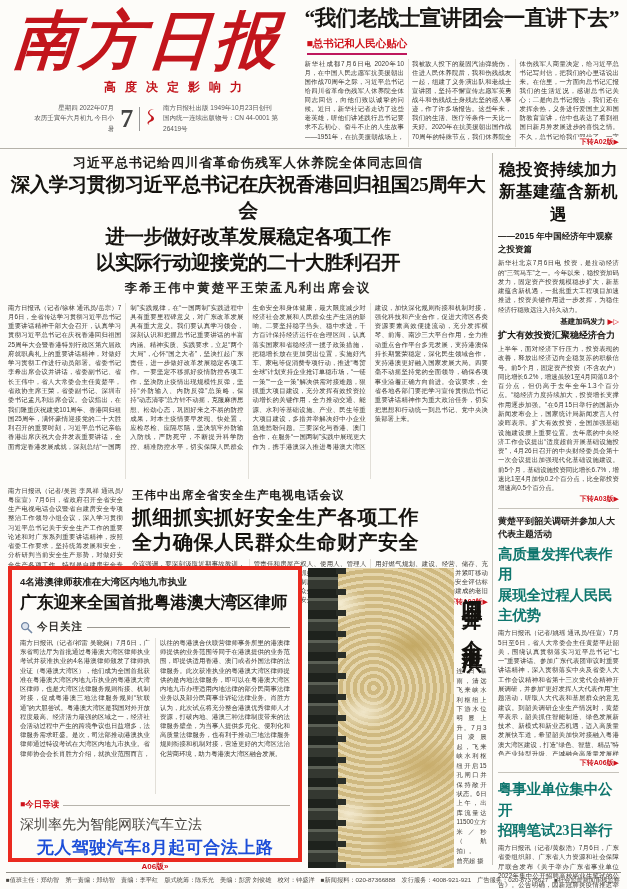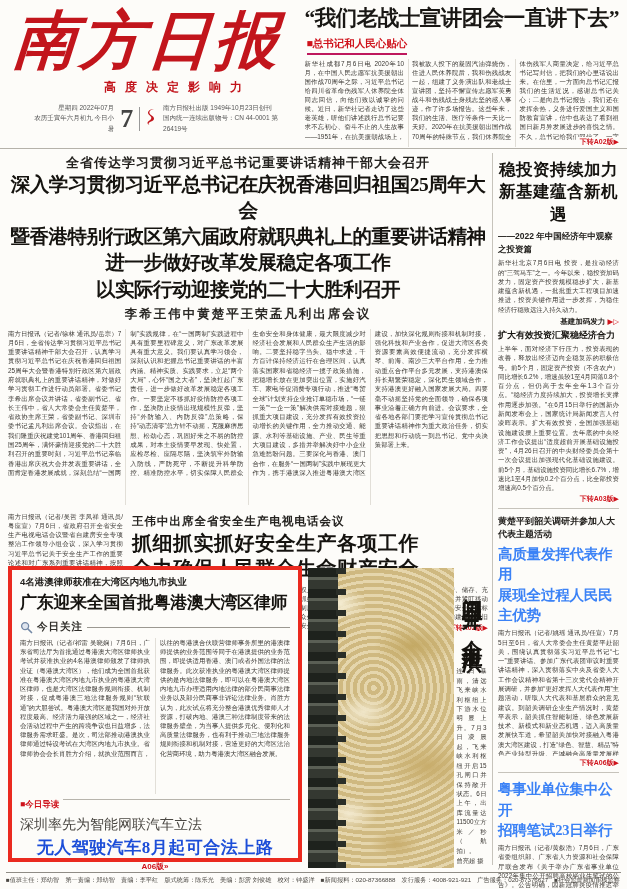--- a/index.html
+++ b/index.html
@@ -72,37 +72,37 @@
   .sb-article { padding:6px 0 4px; }
   .sb-article + .sb-article { border-top:1px solid #c6c3bb; }
   .sb-h-big { text-align:center; font-weight:bold; font-size:16.5px; color:#15130f; line-height:1.35; letter-spacing:0.5px; }
   .sb-subhead { font-size:8.5px; font-weight:bold; color:#24221f; margin:4px 0 3px; line-height:1.5; text-align:left; }
   .sb-body { font-size:6.4px; line-height:1.45; text-align:justify; color:#3a3733; }
   .sb-label { font-size:7.5px; font-weight:bold; color:#1c1a17; margin:3px 0 1px;text-align:right; }
   .sb-label .tri { color:#cf121b; }
   .sb-subhead2 { font-size:9px; font-weight:bold; color:#15130f; margin:2px 0; }
   .sb-jump { text-align:right; color:#cf121b; font-size:7px; font-weight:bold; margin-top:2px; }
   .sb-kicker { font-size:9px; font-weight:bold; color:#24221f; line-height:1.45; margin-bottom:3px; }
-  .sb-h-med { font-weight:bold; font-size:14.5px; color:#3b82f6; line-height:1.4; letter-spacing:-0.2px; }
+  .sb-h-med { font-weight:bold; font-size:14.5px; color:#0f766e; line-height:1.4; letter-spacing:-0.2px; }
 
   
   .focusbox {
     position:absolute; top:566px; left:8px; width:294px; height:296px;
     border:4px solid #ea2a1f; background:#fdfcf9; padding:6px 8px 4px;
   }
   .focus-kicker { font-size:9.5px; font-weight:bold; color:#24221f; }
   .focus-headline { font-size:17px; font-weight:bold; color:#15130f; margin-top:2px; letter-spacing:-0.3px; white-space:nowrap; }
   .focus-sec-row { display:flex; align-items:center; gap:4px; margin:6px 0 4px; }
   .focus-sec-label { font-size:10.5px; font-weight:bold; color:#2f2d29; letter-spacing:1px; white-space:nowrap; }
   .focus-sec-line { flex:1; height:1px; background:#9b9891; }
   .focus-body-wrap { position:relative; height:156px; overflow:hidden; }
   .focus-body { column-count:2; column-gap:10px; column-rule:1px solid #e2dfd8;
     font-size:6.4px; line-height:1.44; text-align:justify; color:#3a3733; height:156px; }
   .digest { margin-top:5px; }
-  .digest-row { display:flex; gap:4px; }
+  .digest-row { display:flex; align-items:center; gap:4px; }
   .digest-label { font-size:8.5px; font-weight:bold; color:#cf121b; white-space:nowrap; }
   .digest-line { flex:1; height:1px; background:#b7b4ac; }
   .digest-kicker { text-align:left; font-size:14px; color:#4a4742; margin-top:5px; }
   .digest-headline { text-align:center; font-size:17px; font-weight:bold; color:#1d4ed8; margin-top:2px; letter-spacing:0.5px; }
   .digest-page { text-align:center; font-size:8px; font-weight:bold; color:#cf121b; margin-top:2px; }
 
   
   .photoblock { position:absolute; top:568px; left:308px; width:181px; height:300px; display:flex; }
   .photo {
     width:146px; height:300px; position:relative; overflow:hidden;
@@ -177,23 +177,22 @@
         <div class="topright-body">新华社成都7月6日电  2020年10月，在中国人民志愿军抗美援朝出国作战70周年之际，习近平总书记给四川省革命伤残军人休养院全体同志回信，向他们致以诚挚的问候。近日，新华社记者走访了这些老英雄，听他们讲述践行总书记要求不忘初心、奋斗不止的人生故事——1951年，在抗美援朝战场上，我被敌人投下的凝固汽油弹烧伤，住进人民休养院后，我和伤残战友一起，组建了义务演出队和老战士宣讲团，坚持不懈宣传志愿军英勇战斗和伤残战士身残志坚的感人事迹，作了许多场报告。这些年来，我们的生活、医疗等条件一天比一天好。2020年在抗美援朝出国作战70周年的特殊节点，我们休养院全体伤残军人商量决定，给习近平总书记写封信，把我们的心里话说出来。在信里，一方面向总书记汇报我们的生活近况，感谢总书记关心；二是向总书记报告，我们还在发挥余热，义务进行爱国主义和国防教育宣讲，信中也表达了看到祖国日新月异发展进步的喜悦之情。不久，总书记给我们回信了，一字一句都饱含对我们的关心厚爱。那天，我们伤残军人和全院工作人员聚在一起，听省委书记宣读信的内容，很多人激动地流泪。习近平总书记还在回信里写道：“志愿军将士及其英雄事迹始终被人民铭记，你们坚持爱党、信党、跟党走，积极参与爱国主义教育和国防教育活动，继续为党和人民贡献自己的力量，展现了初心不改、奋斗不止的精神。”</div>
         <span class="jump-abs">下转A02版▶</span>
       </div>
     </div>
   </div>
 
   <div class="rule-top"></div>
   <div class="vrule-sidebar"></div>
 
   <div class="lead">
-    <div class="lead-eyebrow">全省传达学习贯彻习近平总书记重要讲话精神干部大会召开</div>
+    <div class="lead-eyebrow">习近平总书记给四川省革命伤残军人休养院全体同志回信</div>
     <div class="lead-h serif">深入学习贯彻习近平总书记在庆祝香港回归祖国25周年大会</div>
-    <div class="lead-h serif">暨香港特别行政区第六届政府就职典礼上的重要讲话精神</div>
     <div class="lead-h serif">进一步做好改革发展稳定各项工作</div>
     <div class="lead-h serif">以实际行动迎接党的二十大胜利召开</div>
     <div class="lead-byline">李希王伟中黄楚平王荣孟凡利出席会议</div>
     <div class="lead-body-wrap">
       <div class="lead-body">南方日报讯（记者/徐林 通讯员/岳宗）7月6日，全省传达学习贯彻习近平总书记重要讲话精神干部大会召开，认真学习贯彻习近平总书记在庆祝香港回归祖国25周年大会暨香港特别行政区第六届政府就职典礼上的重要讲话精神，对做好学习贯彻工作进行动员部署。省委书记李希出席会议并讲话，省委副书记、省长王伟中，省人大常委会主任黄楚平，省政协主席王荣，省委副书记、深圳市委书记孟凡利出席会议。会议指出，在我们隆重庆祝建党101周年、香港回归祖国25周年，满怀豪情迎接党的二十大胜利召开的重要时刻，习近平总书记亲临香港出席庆祝大会并发表重要讲话，全面肯定香港发展成就，深刻总结“一国两制”实践规律，在“一国两制”实践进程中具有重要里程碑意义，对广东改革发展具有重大意义。我们要认真学习领会，深刻认识和把握总书记重要讲话的丰富内涵、精神实质、实践要求，立足“两个大局”，心怀“国之大者”，坚决扛起广东责任，进一步做好改革发展稳定各项工作。一要坚定不移抓好疫情防控各项工作，坚决防止疫情出现规模性反弹，坚持“外防输入、内防反弹”总策略，保持“动态清零”总方针不动摇，克服麻痹思想、松劲心态，巩固好来之不易的防控成果，对本土疫情要早发现、快处置，应检尽检、应隔尽隔，坚决筑牢外防输入防线，严防死守，不断提升科学防控、精准防控水平，切实保障人民群众生命安全和身体健康，最大限度减少对经济社会发展和人民群众生产生活的影响。二要坚持稳字当头、稳中求进，千方百计保持经济运行在合理区间，认真落实国家和省稳经济一揽子政策措施，把稳增长放在更加突出位置，实施好汽车、家电等促消费专项行动，推进“粤贸全球”计划支持企业抢订单稳市场，“一链一策”“一企一策”解决供需对接难题，狠抓重大项目建设，充分发挥有效投资拉动增长的关键作用，全力推动交通、能源、水利等基础设施、产业、民生等重大项目建设，多措并举解决好中小企业急难愁盼问题。三要深化与香港、澳门合作，在服务“一国两制”实践中展现更大作为，携手港澳深入推进粤港澳大湾区建设，加快深化规则衔接和机制对接，强化科技和产业合作，促进大湾区各类资源要素高效便捷流动，充分发挥横琴、前海、南沙三大平台作用，全力推动重点合作平台多元发展，支持港澳保持长期繁荣稳定，深化民生领域合作，支持港澳更好融入国家发展大局。四要毫不动摇坚持党的全面领导，确保各项事业沿着正确方向前进。会议要求，全省各地各部门要把学习宣传贯彻总书记重要讲话精神作为重大政治任务，切实把思想和行动统一到总书记、党中央决策部署上来。</div>
     </div>
 
     <div class="safety-row">
       <div class="safety-lede">南方日报讯（记者/吴哲 李凤祥 通讯员/粤应宣）7月6日，省政府召开全省安全生产电视电话会议暨省自建房安全专项整治工作领导小组会议，深入学习贯彻习近平总书记关于安全生产工作的重要论述和对广东系列重要讲话精神，按照省委工作要求，坚持统筹发展和安全，分析研判当前安全生产形势，对做好安全生产各项工作，特别是自建房安全专项整治、防汛防风安全工作进行研究、再部署。省长、省领导小组组长王伟中出席会议并讲话。王伟中指出，各地、各部门、各单位要认真学习贯彻落实习近平总书记关于“统筹发展和安全”的重要要求，发扬斗争精神，坚持人民至上、生命至上，时刻绷紧安全生产这根弦。</div>
       <div class="safety-main">
@@ -206,21 +205,21 @@
         </div>
       </div>
     </div>
   </div>
 
   <div class="sidebar">
 
     <div class="sb-article">
       <div class="sb-h-big serif">稳投资持续加力</div>
       <div class="sb-h-big serif">新基建蕴含新机遇</div>
-      <div class="sb-subhead">——2022 年中国经济年中观察之投资篇</div>
+      <div class="sb-subhead">——2015 年中国经济年中观察之投资篇</div>
       <div class="sb-body">新华社北京7月6日电  投资，是拉动经济的“三驾马车”之一。今年以来，稳投资加码发力，固定资产投资规模稳步扩大，新基建蕴含新机遇，一批批重大工程项目加速推进，投资关键作用进一步发挥，为稳住经济行稳致远注入持久动力。</div>
       <div class="sb-label">
         <span>基建加码发力</span>
         <span class="tri">▶▷</span>
       </div>
       <div class="sb-subhead2">扩大有效投资汇聚稳经济合力</div>
       <div class="sb-body" style="height:148px;overflow:hidden">上半年，面对经济下行压力，投资表现的改善，释放出经济迈向企稳复苏的积极信号。前5个月，固定资产投资（不含农户）同比增长6.2%，增速虽较1至4月回落0.8个百分点，但仍高于去年全年1.3个百分点。“稳经济力度持续加大，投资增长支撑作用逐步加强。”在6月15日举行的国新办新闻发布会上，国家统计局新闻发言人付凌晖表示。扩大有效投资，全国加强基础设施建设摆上重要位置。去年底的中央经济工作会议提出“适度超前开展基础设施投资”，4月26日召开的中央财经委员会第十一次会议提出加强现代化基础设施建设。前5个月，基础设施投资同比增长6.7%，增速比1至4月加快0.2个百分点，比全部投资增速高0.5个百分点。</div>
       <div class="sb-jump">下转A03版▶</div>
     </div>
 

